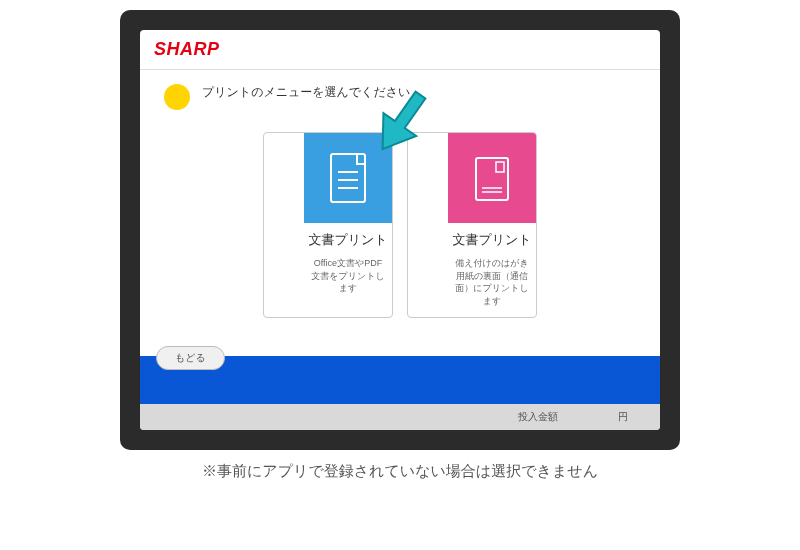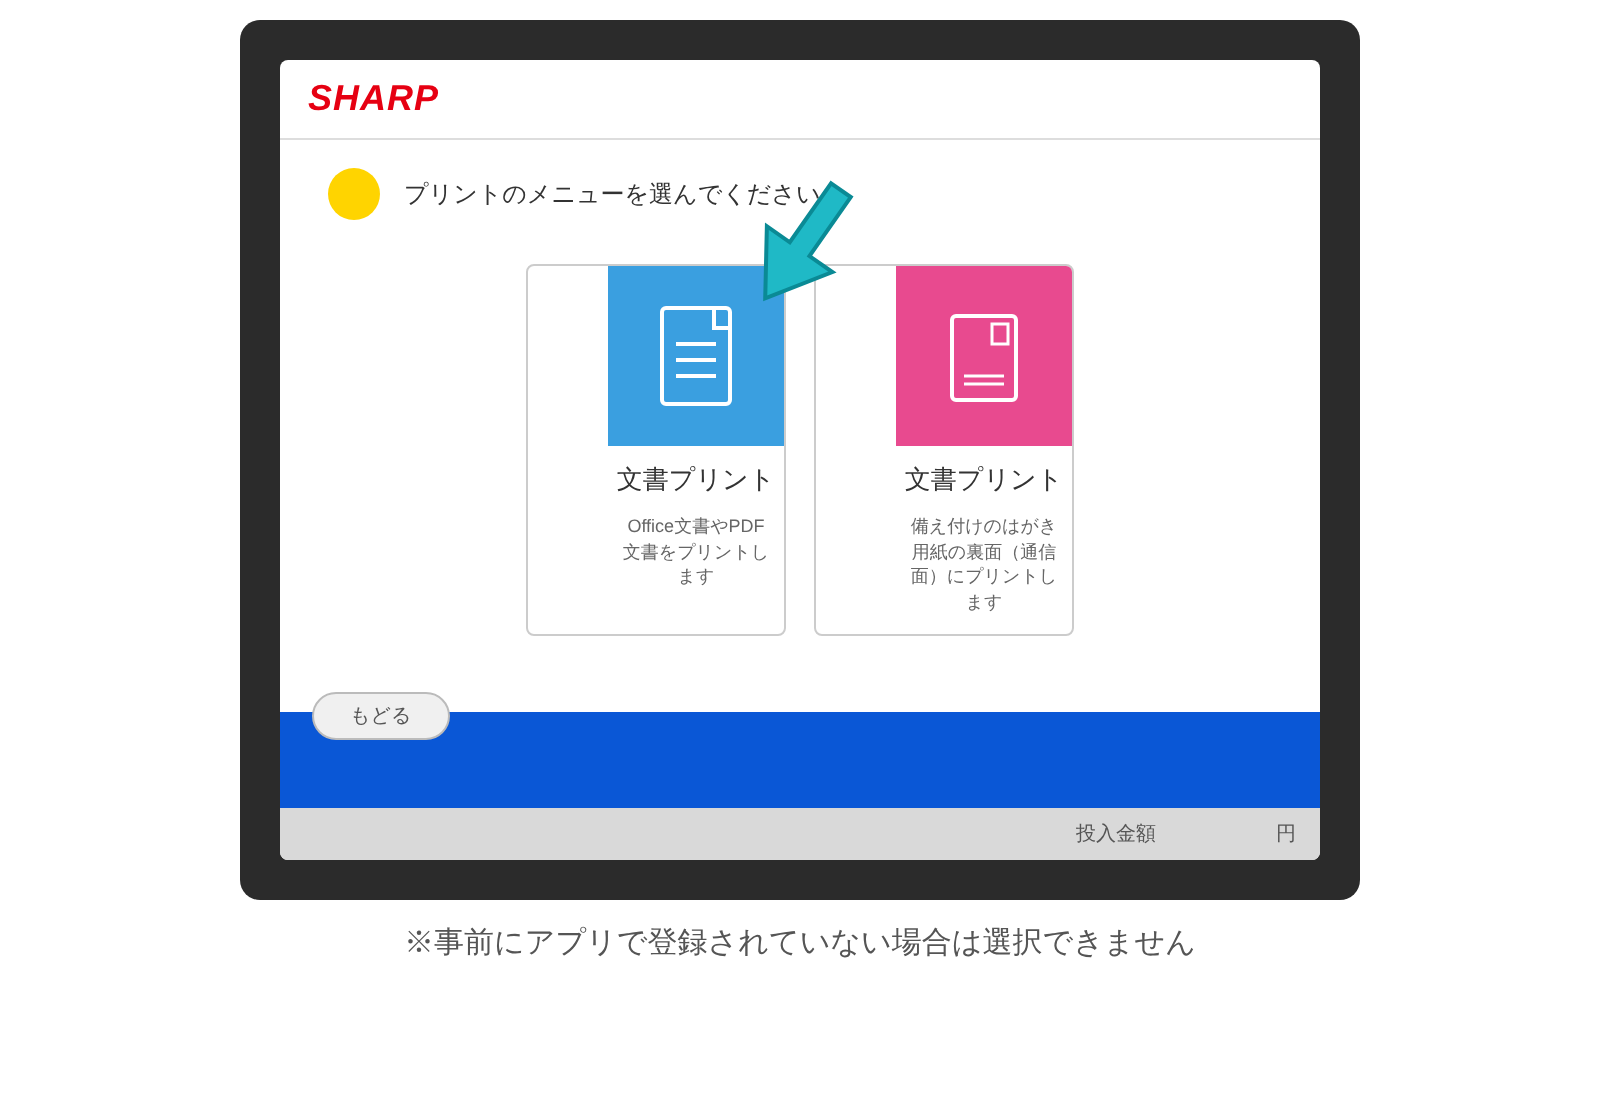--- a/index.html
+++ b/index.html
@@ -54,21 +54,21 @@
     cursor: pointer;
   }
   .content {
     flex: 1;
     background: #fff;
     position: relative;
     padding: 14px 24px 0;
   }
   .instruction-row {
     display: flex;
-    align-items: center;
+    align-items: flex-start;
     gap: 12px;
     margin-bottom: 20px;
   }
   .dot {
     width: 26px;
     height: 26px;
     background: #ffd400;
     border-radius: 50%;
     flex-shrink: 0;
   }
@@ -141,21 +141,21 @@
     font-size: 10px;
     color: #555;
     cursor: pointer;
   }
   .deposit-bar {
     height: 26px;
     background: #d9d9d9;
     display: flex;
     align-items: center;
     justify-content: flex-end;
-    padding-right: 12px;
+    padding-right: 32px;
     gap: 60px;
     font-size: 10px;
     color: #555;
   }
   .arrow-overlay {
     position: absolute;
     left: 244px;
     top: 74px;
     pointer-events: none;
     z-index: 10;

